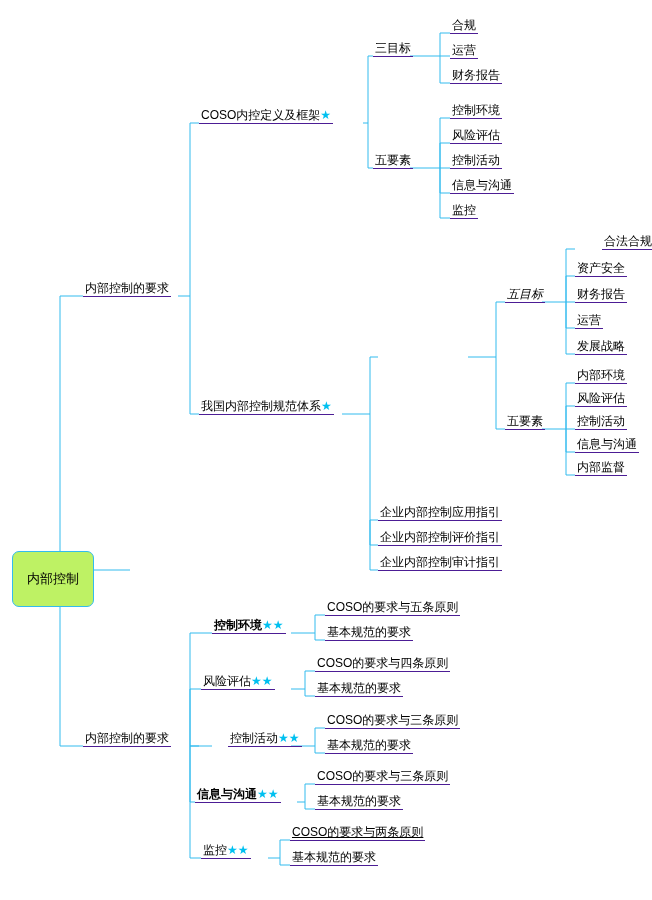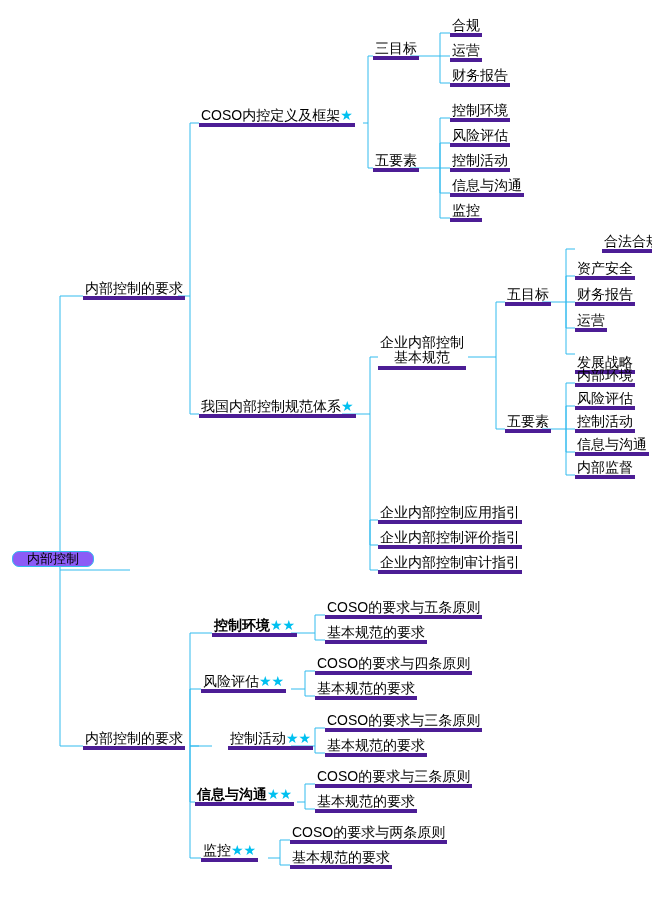--- a/index.html
+++ b/index.html
@@ -9,32 +9,32 @@
     font-family:"Liberation Sans","DejaVu Sans",sans-serif;
     color:#000;
     position:relative;
     overflow:hidden;
   }
   #canvas{position:absolute;left:0;top:0;width:652px;height:900px;}
   svg.lines{position:absolute;left:0;top:0;width:652px;height:900px;}
   .node{
     position:absolute;
     white-space:nowrap;
-    font-size:14px;
+    font-size:12px;
     line-height:14px;
     color:#000;
     padding:0 2px 1px 2px;
-    border-bottom:4px solid #4c1d95;
+    border-bottom:1px solid #4c1d95;
   }
   .node.root{
     border:1px solid #33bbee;
     border-radius:7px;
-    padding:0 14px;
+    padding:20px 14px;
     font-size:13px;
-    background:#8b5cf6;
+    background:#bef264;
   }
   .node.multi{
     white-space:pre;
     line-height:15px;
     text-align:center;
   }
   .star{color:#00c0f0;letter-spacing:0px;}
 </style>
 </head>
 <body>
@@ -175,29 +175,27 @@
 
   <div class="node" style="left:373px;top:153px;">五要素</div>
   <div class="node" style="left:450px;top:103px;">控制环境</div>
   <div class="node" style="left:450px;top:128px;">风险评估</div>
   <div class="node" style="left:450px;top:153px;">控制活动</div>
   <div class="node" style="left:450px;top:178px;">信息与沟通</div>
   <div class="node" style="left:450px;top:203px;">监控</div>
 
   <div class="node" style="left:199px;top:399px;"><span>我国内部控制规范体系</span><span class="star">★</span></div>
 
-  <div class="node multi" style="left:378px;top:335px;">企业内部控制
-基本规范</div>
-
-  <div class="node" style="left:505px;top:287px;">五目标</div>
+
+  <div class="node" style="left:505px;top:287px;font-style:italic;">五目标</div>
   <div class="node" style="left:602px;top:234px;">合法合规</div>
   <div class="node" style="left:575px;top:261px;">资产安全</div>
   <div class="node" style="left:575px;top:287px;">财务报告</div>
   <div class="node" style="left:575px;top:313px;">运营</div>
-  <div class="node" style="left:575px;top:355px;">发展战略</div>
+  <div class="node" style="left:575px;top:339px;">发展战略</div>
 
   <div class="node" style="left:505px;top:414px;">五要素</div>
   <div class="node" style="left:575px;top:368px;">内部环境</div>
   <div class="node" style="left:575px;top:391px;">风险评估</div>
   <div class="node" style="left:575px;top:414px;">控制活动</div>
   <div class="node" style="left:575px;top:437px;">信息与沟通</div>
   <div class="node" style="left:575px;top:460px;">内部监督</div>
 
   <div class="node" style="left:378px;top:505px;">企业内部控制应用指引</div>
   <div class="node" style="left:378px;top:530px;">企业内部控制评价指引</div>
@@ -213,16 +211,16 @@
 
   <div class="node" style="left:212px;top:731px;margin-left:16px;"><span>控制活动</span><span class="star">★★</span></div>
   <div class="node" style="left:325px;top:713px;">COSO的要求与三条原则</div>
   <div class="node" style="left:325px;top:738px;">基本规范的要求</div>
 
   <div class="node" style="left:195px;top:787px;font-weight:bold;"><span>信息与沟通</span><span class="star">★★</span></div>
   <div class="node" style="left:315px;top:769px;">COSO的要求与三条原则</div>
   <div class="node" style="left:315px;top:794px;">基本规范的要求</div>
 
   <div class="node" style="left:201px;top:843px;"><span>监控</span><span class="star">★★</span></div>
-  <div class="node" style="left:290px;top:825px;">COSO的要求与两条原则</div>
+  <div class="node" style="left:290px;top:825px;text-decoration:underline;">COSO的要求与两条原则</div>
   <div class="node" style="left:290px;top:850px;">基本规范的要求</div>
 
 </div>
 
 </body></html>

